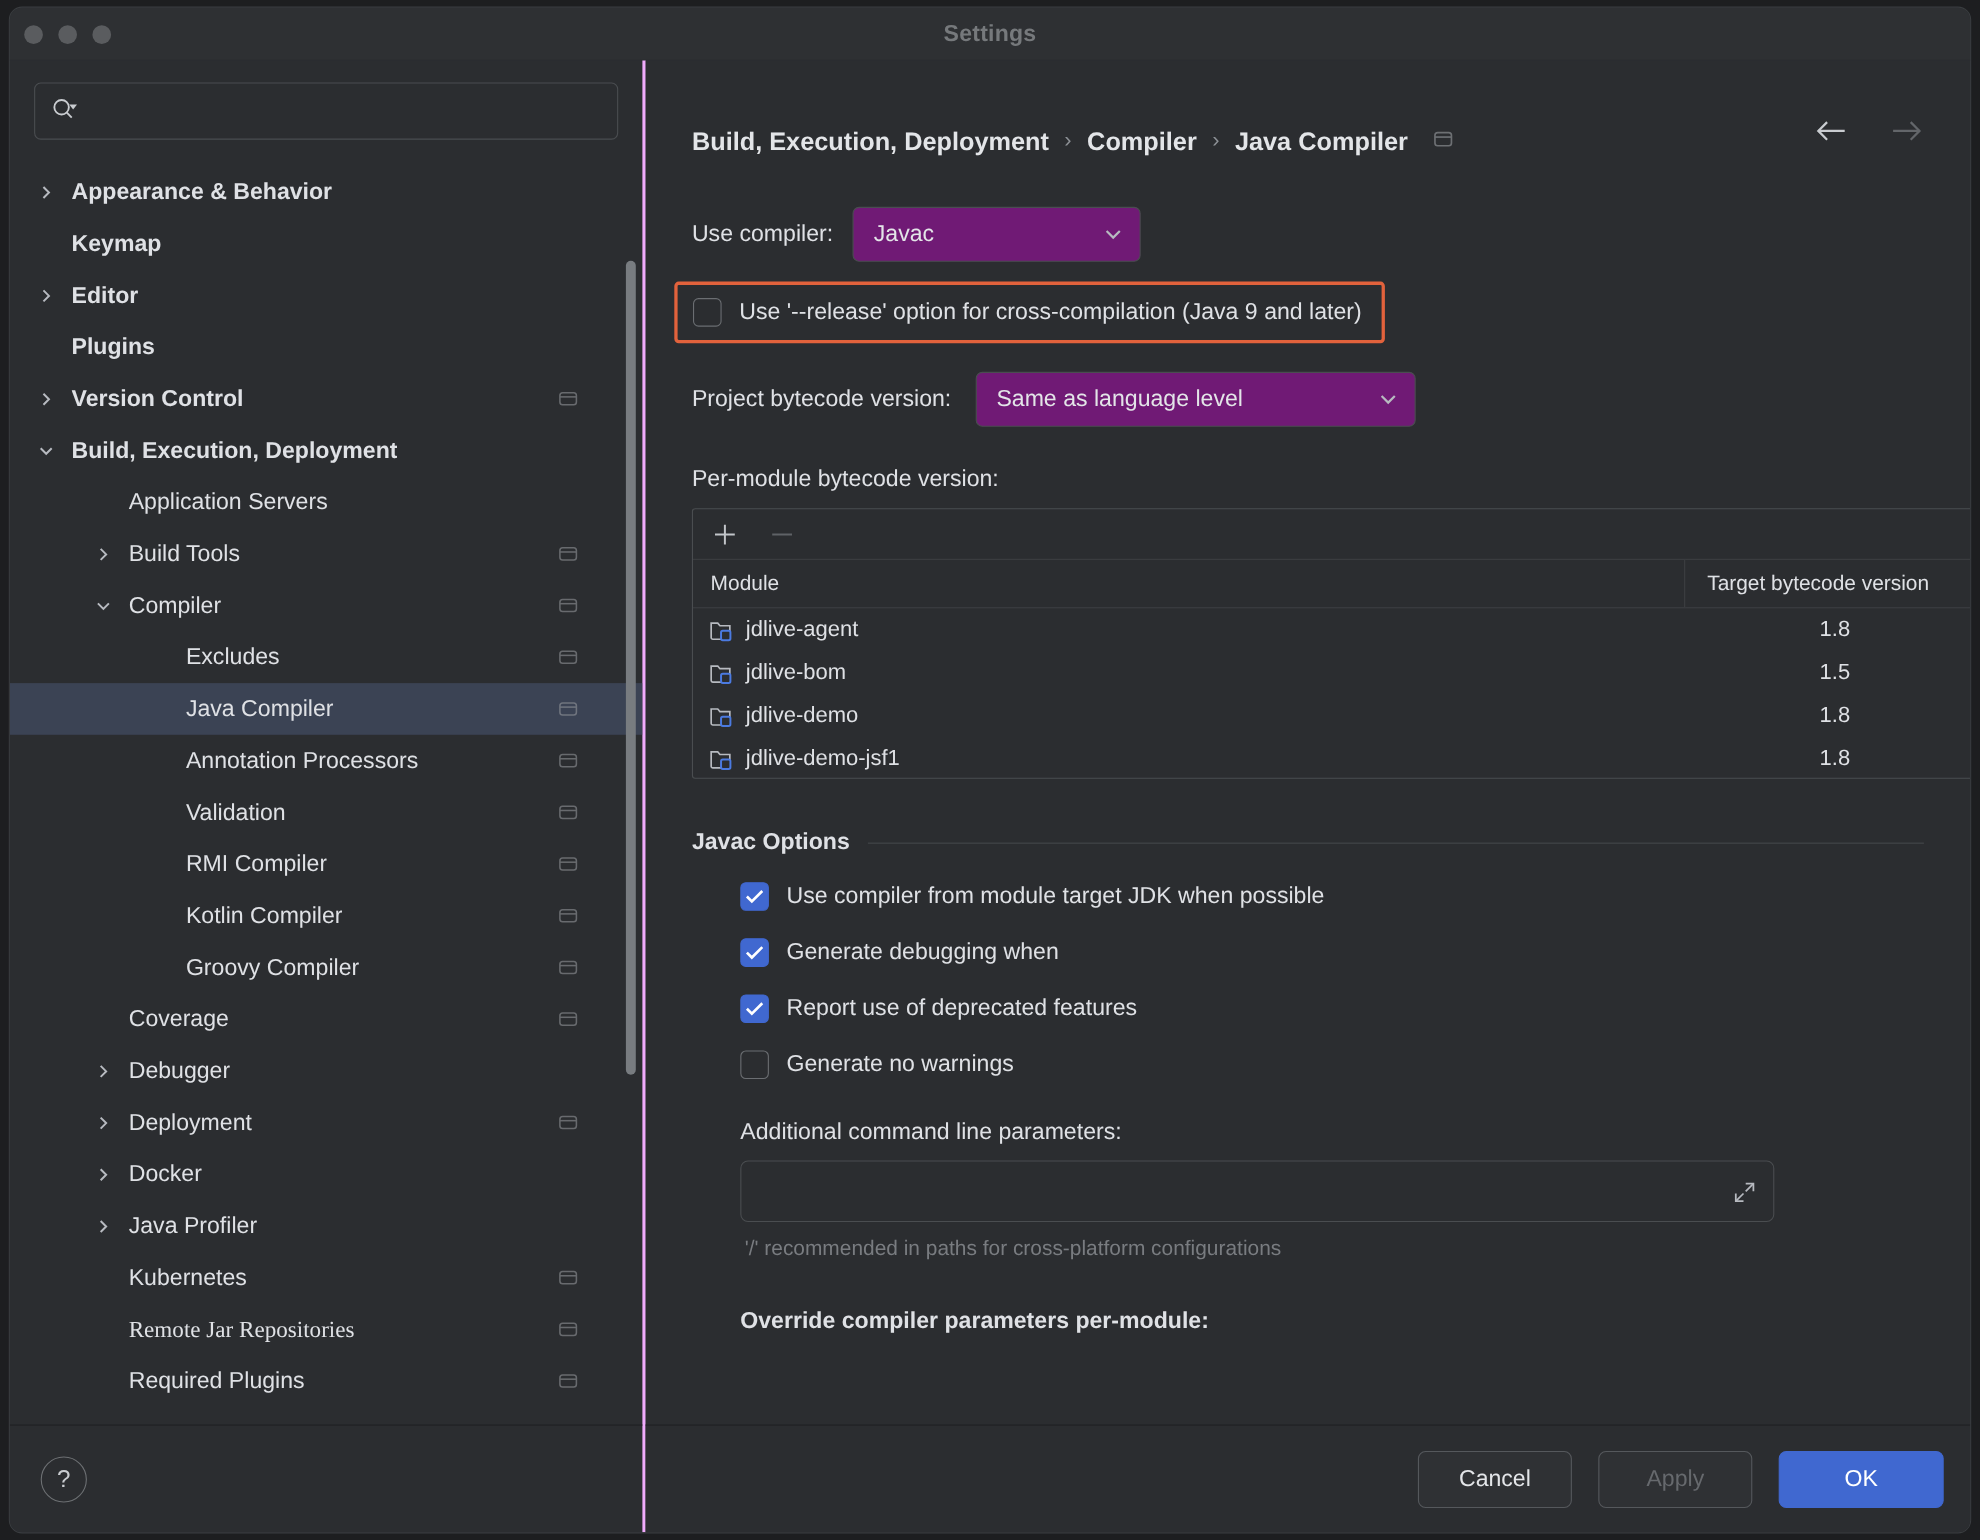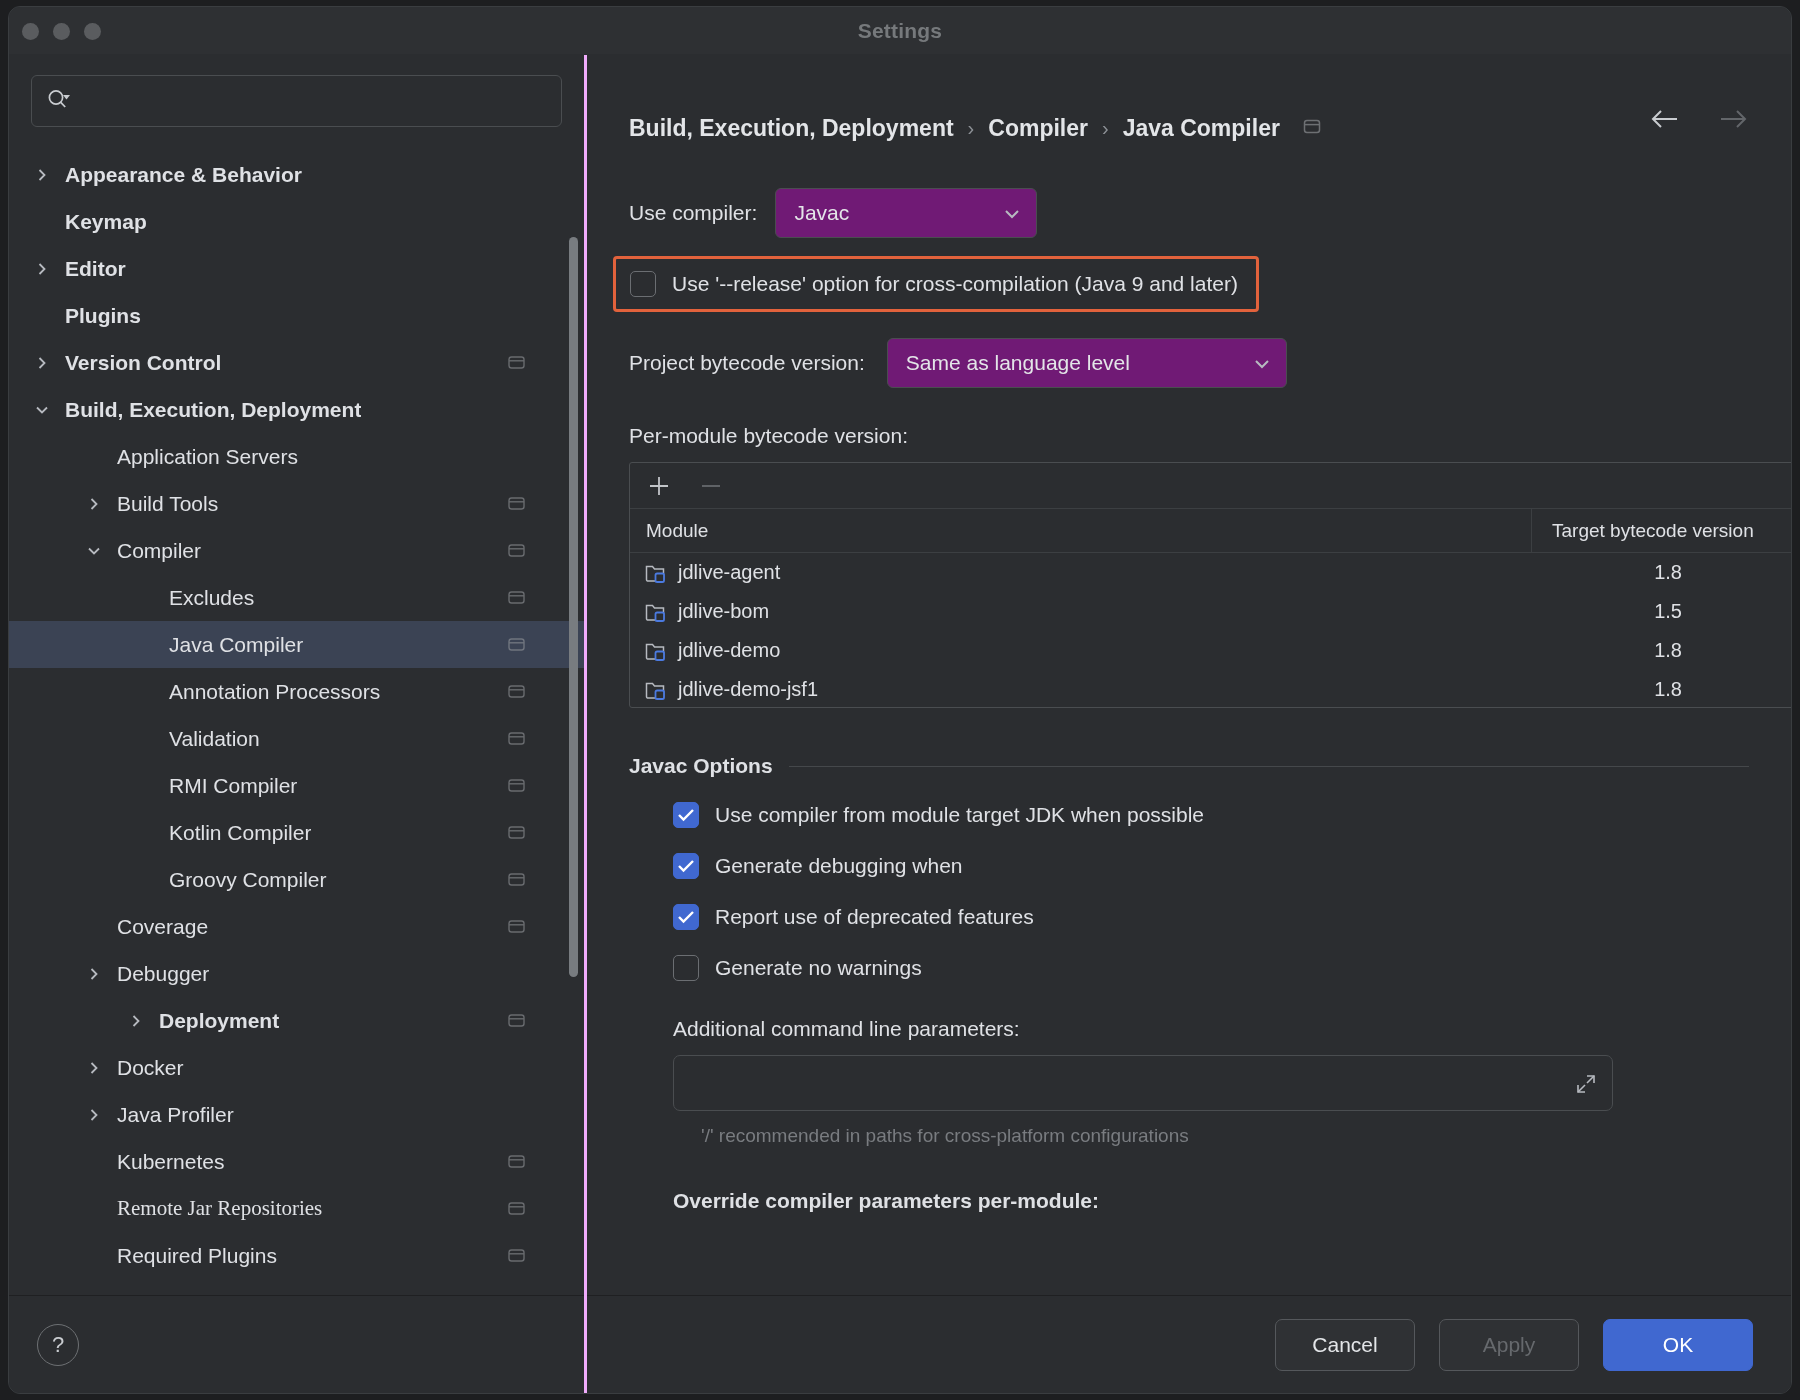--- a/index.html
+++ b/index.html
@@ -272,30 +272,30 @@
     display: flex; align-items: center;
     padding: 0 16px;
     position: relative;
   }
   .text-input input {
     flex: 1; border: 0; background: transparent; outline: 0;
     color: #dfe1e5; font-size: 20px;
     font-family: "Liberation Sans", sans-serif;
   }
   .expand-icon { position: absolute; right: 14px; top: 16px; cursor: pointer; }
-  .hint { margin-left: 72px; margin-top: 14px; font-size: 19px; color: #797c80; }
+  .hint { margin-left: 48px; margin-top: 14px; font-size: 19px; color: #797c80; }
   .sub-label2 { font-size: 21px; color: #dfe1e5; font-weight: bold; margin-left: 44px; margin-top: 42px; }
 
   
   .footer {
     height: 98px;
     flex: 0 0 98px;
     border-top: 1px solid #1f2022;
     display: flex; align-items: center; justify-content: flex-end;
-    padding-right: 38px;
+    padding-right: 24px;
     gap: 24px;
     background: #2b2d30;
   }
   .btn {
     height: 52px;
     min-width: 140px;
     border-radius: 7px;
     border: 1px solid #55585c;
     background: #2f3134;
     color: #e3e5e8;
@@ -499,21 +499,21 @@
               </span>
             </div>
             <div class="node" style="padding-left: 74px;">
               <span class="arrow">
                 <svg width="16" height="16" viewBox="0 0 16 16">
                   <polyline points="5.5,3 10.5,8 5.5,13" fill="none" stroke="#b7bac0" stroke-width="1.8"></polyline>
                 </svg>
               </span>
               <span class="node-label" style="margin-left: 12px;">Debugger</span>
             </div>
-            <div class="node" style="padding-left: 116px; font-weight: bold;">
+            <div class="node" style="padding-left: 74px;">
               <span class="arrow">
                 <svg width="16" height="16" viewBox="0 0 16 16">
                   <polyline points="5.5,3 10.5,8 5.5,13" fill="none" stroke="#b7bac0" stroke-width="1.8"></polyline>
                 </svg>
               </span>
               <span class="node-label" style="margin-left: 12px;">Deployment</span>
               <span class="stack-icon">
                 <svg width="19" height="19" viewBox="0 0 19 19">
                   <rect x="2" y="4" width="15" height="11" rx="2.5" fill="none" stroke="#9a9da1" stroke-width="1.4"></rect>
                   <line x1="2" y1="7.8" x2="17" y2="7.8" stroke="#9a9da1" stroke-width="1.4"></line>

